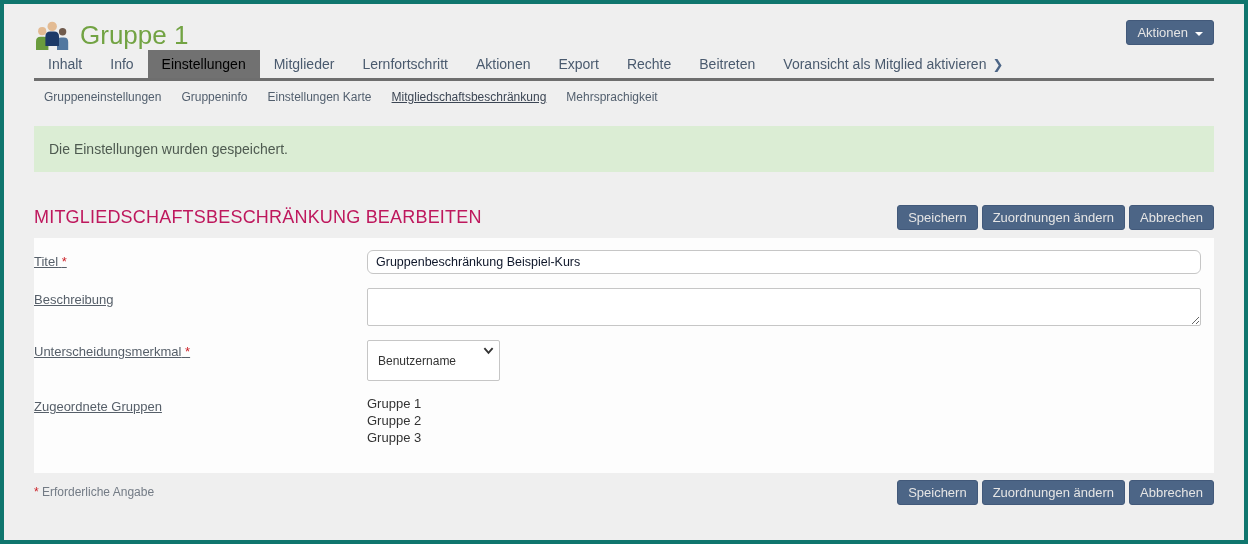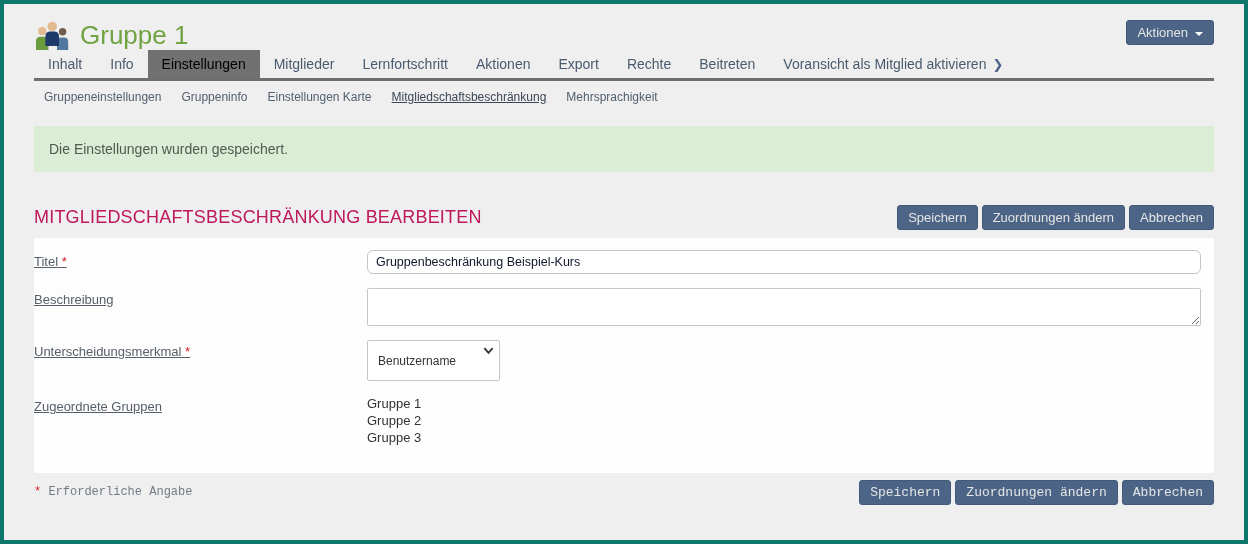--- a/index.html
+++ b/index.html
@@ -66,21 +66,21 @@
   .select-wrap { position: relative; width: 133px; }
   .select {
     width: 100%; height: 41px; border: 1px solid #c6c6c6; border-radius: 2px;
     background: #fff; font-family: inherit; font-size: 12px; color: #333;
     padding: 1px 24px 1px 10px; -webkit-appearance: none; appearance: none; cursor: pointer;
   }
   .select-chevron { position: absolute; right: 6px; top: 5px; pointer-events: none; }
   .static-line { font-size: 13px; color: #333; line-height: 17px; }
 
   
-  .footer-row { margin-top: 7px; display: flex; justify-content: space-between; align-items: flex-start; padding-bottom: 14px; font-family: Liberation Mono, monospace; }
+  .footer-row { margin-top: 7px; display: flex; justify-content: space-between; align-items: flex-start; padding-bottom: 14px; }
   .required-note { font-size: 12px; color: #737b85; padding-top: 5px; }
 </style>
 </head>
 <body>
 
 <div class="page">
   <div class="content">
 
     <div class="header-row">
       <div class="title-wrap">

